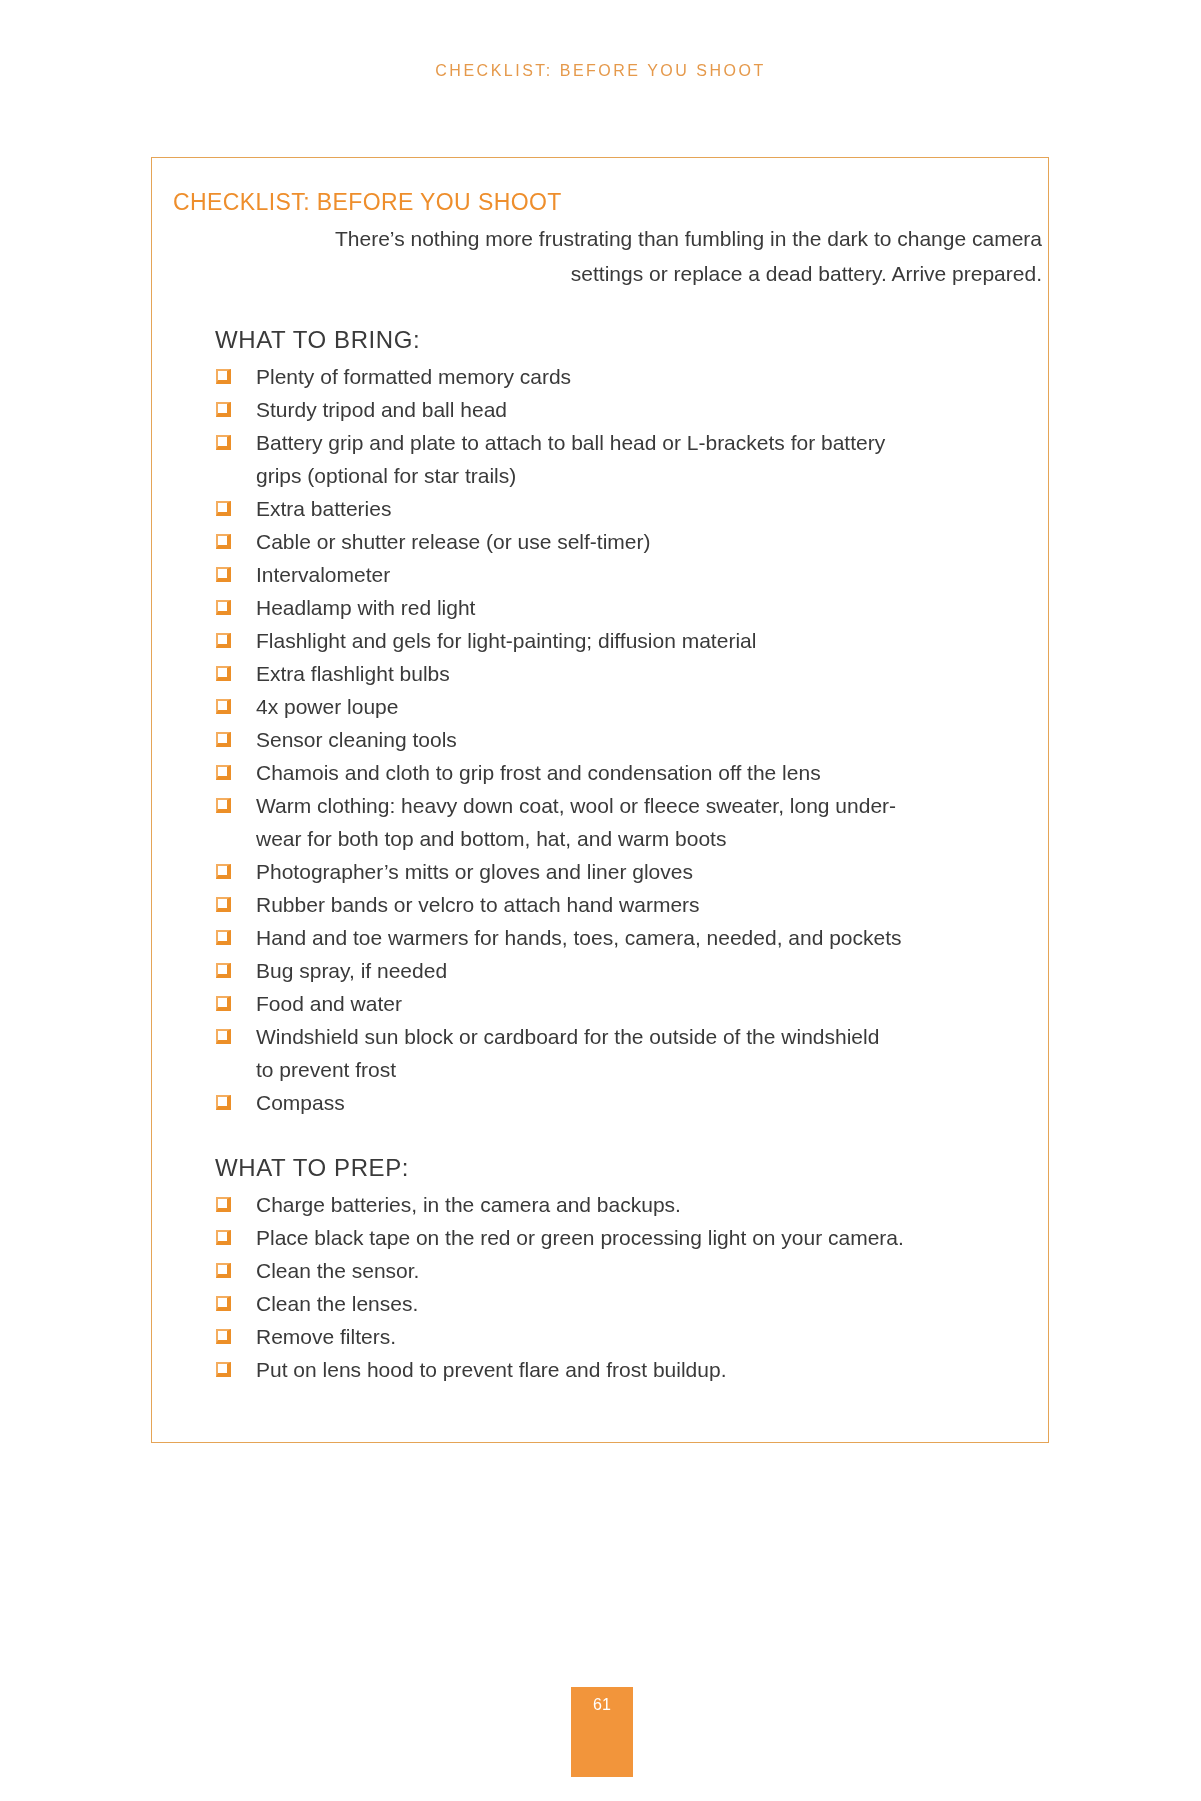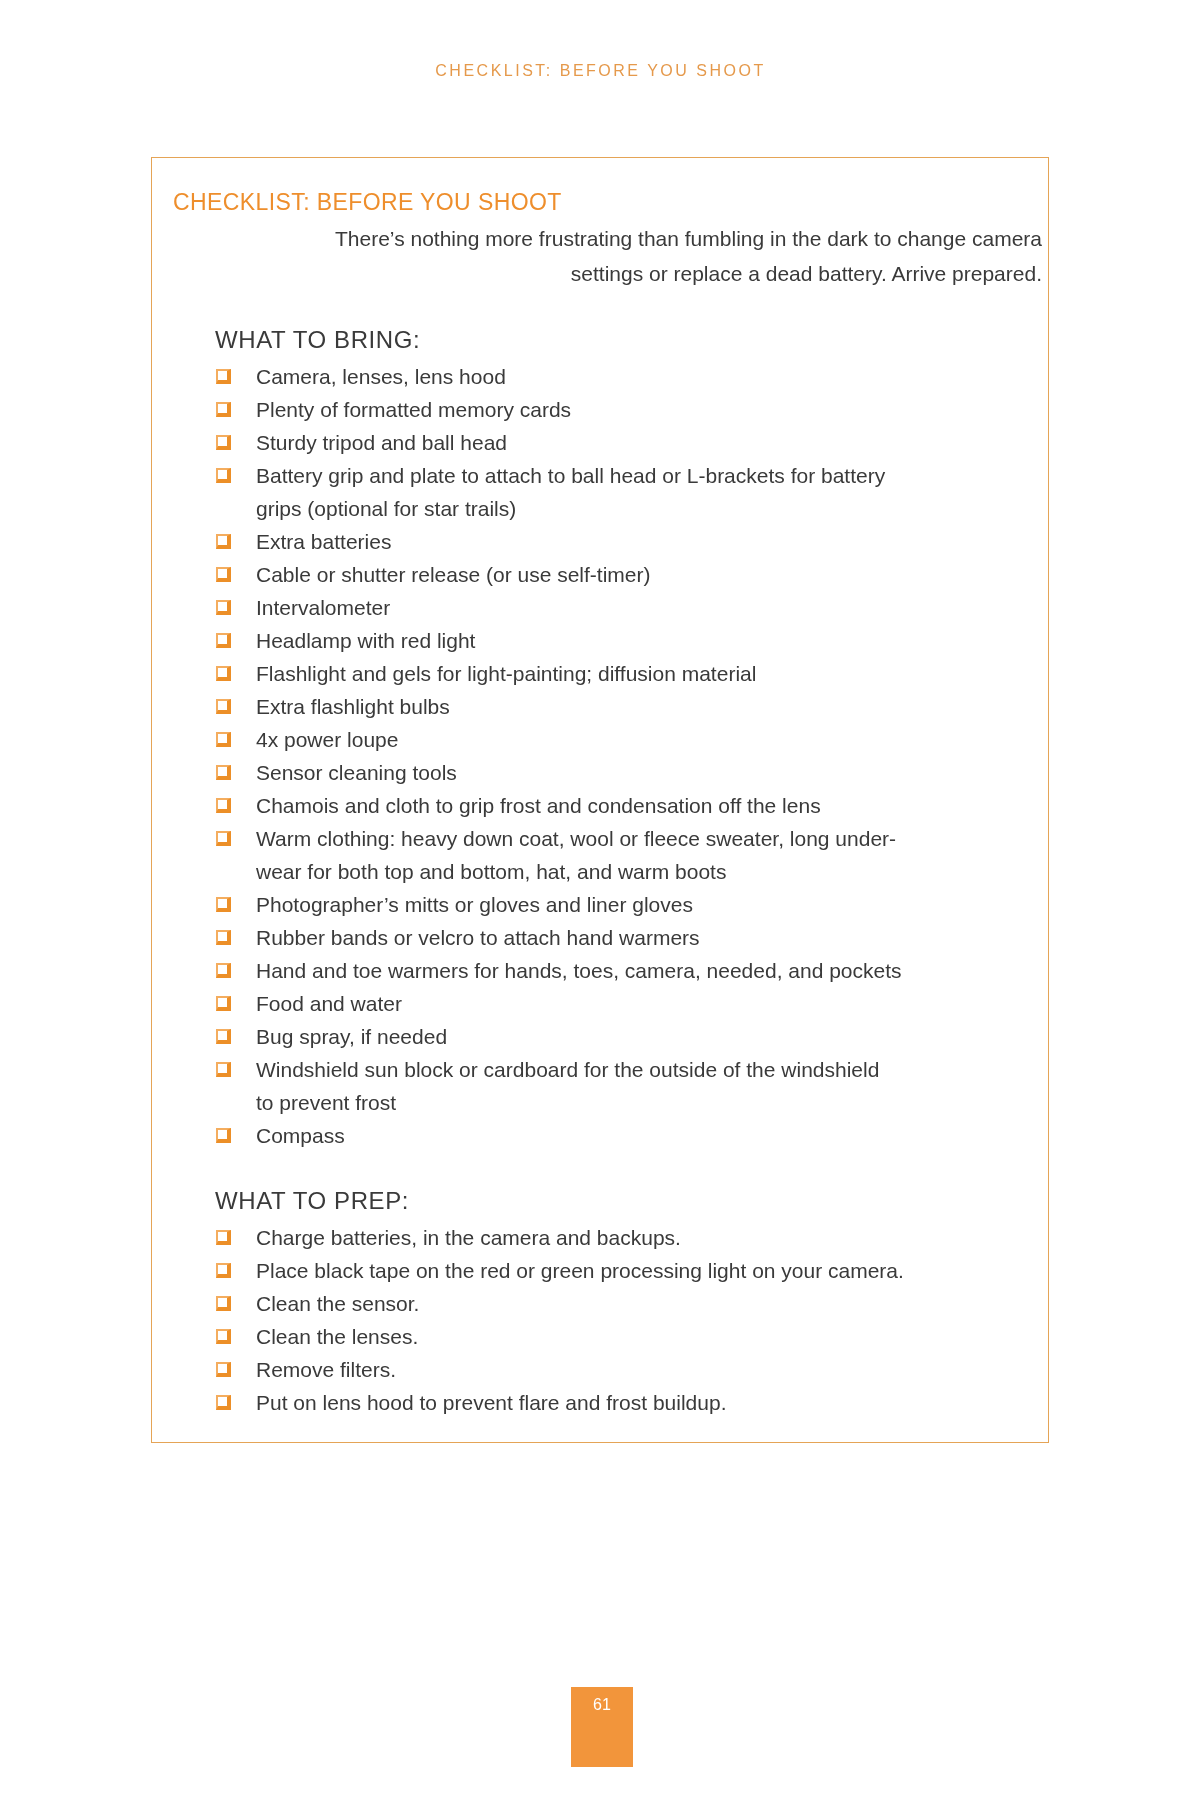--- a/index.html
+++ b/index.html
@@ -95,21 +95,21 @@
     border-left: 2px solid #f4ad5f;
     border-right: 4px solid #ec8f28;
     border-bottom: 4px solid #ec8f28;
   }
 
   .page-footer {
     position: absolute;
     left: 571px;
     top: 1687px;
     width: 62px;
-    height: 80px;
+    height: 90px;
     background: #f2953b;
   }
   .page-number {
     display: block;
     margin-top: 9px;
     text-align: center;
     font-size: 16px;
     color: #ffffff;
   }
 </style>
@@ -119,41 +119,40 @@
 <div class="running-header">CHECKLIST: BEFORE YOU SHOOT</div>
 
 <div class="checklist-box">
   <h1 class="box-title">CHECKLIST: BEFORE YOU SHOOT</h1>
   <p class="box-intro">There’s nothing more frustrating than fumbling in the dark to change camera
 settings or replace a dead battery. Arrive prepared.</p>
 
   <div class="section">
     <h2 class="section-heading">WHAT TO BRING:</h2>
     <ul class="items">
-      <li class="item"><span class="checkbox-glyph"></span><span class="item-text">Camera, lenses, lens hood</span></li>
       <li class="item"><span class="checkbox-glyph"></span><span class="item-text">Plenty of formatted memory cards</span></li>
       <li class="item"><span class="checkbox-glyph"></span><span class="item-text">Sturdy tripod and ball head</span></li>
       <li class="item"><span class="checkbox-glyph"></span><span class="item-text">Battery grip and plate to attach to ball head or L-brackets for battery
 grips (optional for star trails)</span></li>
       <li class="item"><span class="checkbox-glyph"></span><span class="item-text">Extra batteries</span></li>
       <li class="item"><span class="checkbox-glyph"></span><span class="item-text">Cable or shutter release (or use self-timer)</span></li>
       <li class="item"><span class="checkbox-glyph"></span><span class="item-text">Intervalometer</span></li>
       <li class="item"><span class="checkbox-glyph"></span><span class="item-text">Headlamp with red light</span></li>
       <li class="item"><span class="checkbox-glyph"></span><span class="item-text">Flashlight and gels for light-painting; diffusion material</span></li>
       <li class="item"><span class="checkbox-glyph"></span><span class="item-text">Extra flashlight bulbs</span></li>
       <li class="item"><span class="checkbox-glyph"></span><span class="item-text">4x power loupe</span></li>
       <li class="item"><span class="checkbox-glyph"></span><span class="item-text">Sensor cleaning tools</span></li>
       <li class="item"><span class="checkbox-glyph"></span><span class="item-text">Chamois and cloth to grip frost and condensation off the lens</span></li>
       <li class="item"><span class="checkbox-glyph"></span><span class="item-text">Warm clothing: heavy down coat, wool or fleece sweater, long under-
 wear for both top and bottom, hat, and warm boots</span></li>
       <li class="item"><span class="checkbox-glyph"></span><span class="item-text">Photographer’s mitts or gloves and liner gloves</span></li>
       <li class="item"><span class="checkbox-glyph"></span><span class="item-text">Rubber bands or velcro to attach hand warmers</span></li>
       <li class="item"><span class="checkbox-glyph"></span><span class="item-text">Hand and toe warmers for hands, toes, camera, needed, and pockets</span></li>
+      <li class="item"><span class="checkbox-glyph"></span><span class="item-text">Bug spray, if needed</span></li>
       <li class="item"><span class="checkbox-glyph"></span><span class="item-text">Food and water</span></li>
-      <li class="item"><span class="checkbox-glyph"></span><span class="item-text">Bug spray, if needed</span></li>
       <li class="item"><span class="checkbox-glyph"></span><span class="item-text">Windshield sun block or cardboard for the outside of the windshield
 to prevent frost</span></li>
       <li class="item"><span class="checkbox-glyph"></span><span class="item-text">Compass</span></li>
     </ul>
   </div>
 
   <div class="section">
     <h2 class="section-heading">WHAT TO PREP:</h2>
     <ul class="items">
       <li class="item"><span class="checkbox-glyph"></span><span class="item-text">Charge batteries, in the camera and backups.</span></li>

